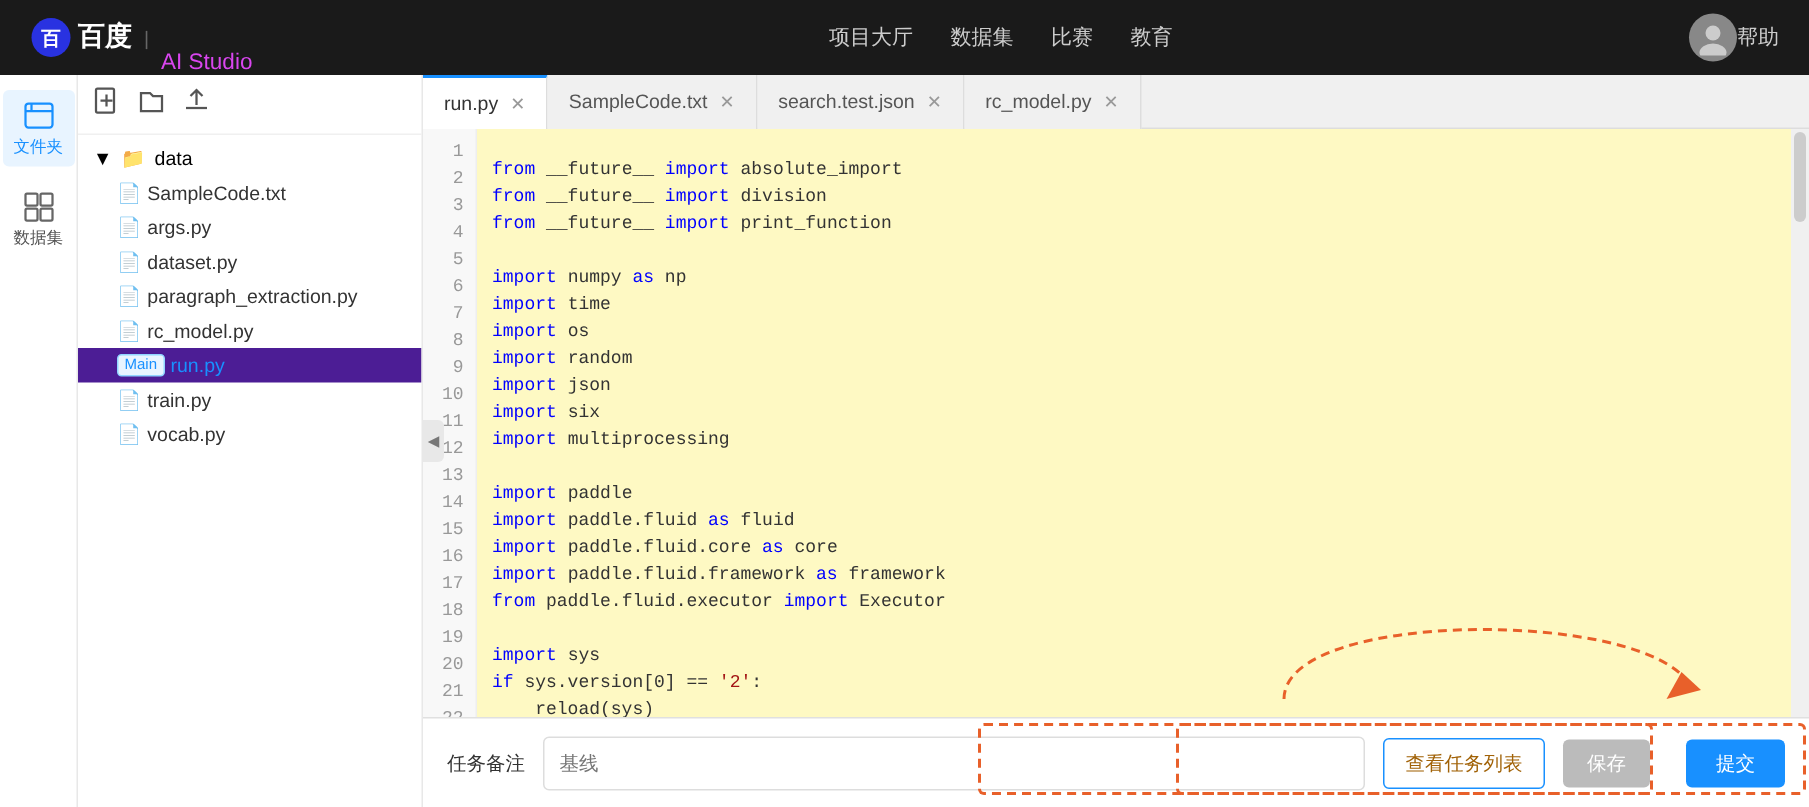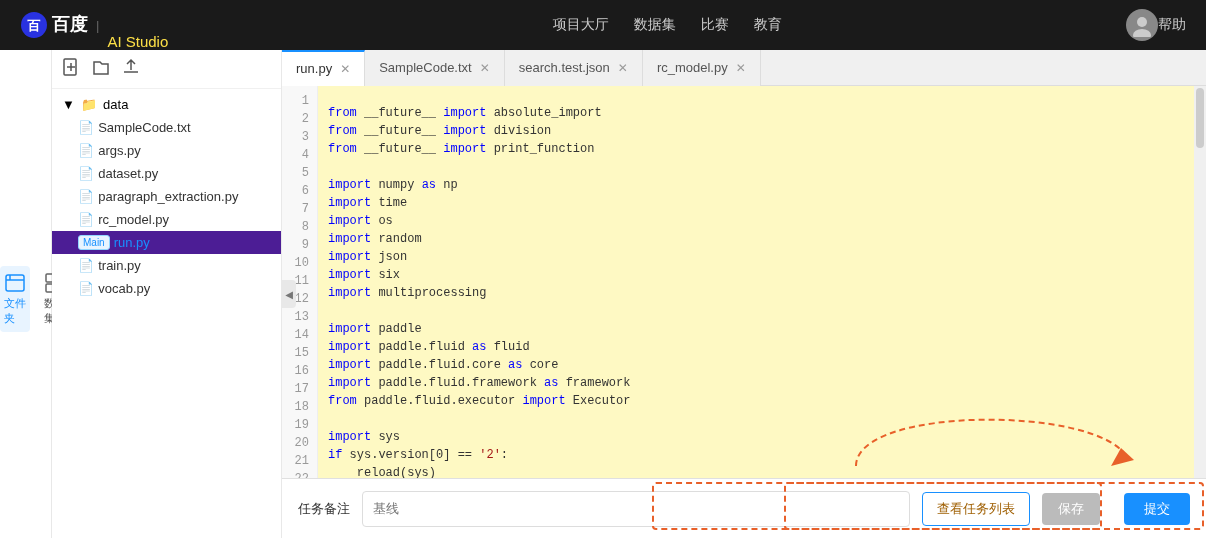--- a/index.html
+++ b/index.html
@@ -23,21 +23,21 @@
       font-size: 18px;
       font-weight: bold;
       color: #fff;
       margin-right: 8px;
     }
     .nav-logo-divider {
       color: #666;
       margin-right: 8px;
     }
     .nav-logo-studio {
-      color: #fde047;
+      color: #d946ef;
       font-size: 15px;
       margin-top: 32px;
     }
     .nav-items {
       display: flex;
       align-items: center;
       flex: 1;
       justify-content: center;
       gap: 25px;
     }
@@ -72,20 +72,21 @@
       height: 488px;
       background: #fff;
     }
 
     
     .sidebar-icons {
       width: 52px;
       background: #fff;
       border-right: 1px solid #e8e8e8;
       display: flex;
+      flex-direction: column;
       align-items: center;
       padding-top: 10px;
       gap: 10px;
     }
     .sidebar-icon-item {
       display: flex;
       flex-direction: column;
       align-items: center;
       padding: 6px 4px;
       cursor: pointer;

